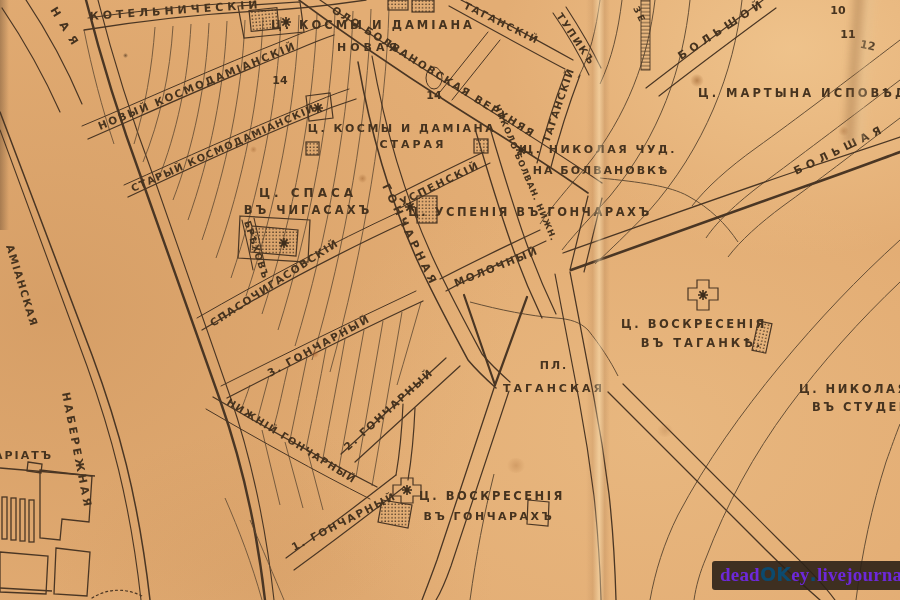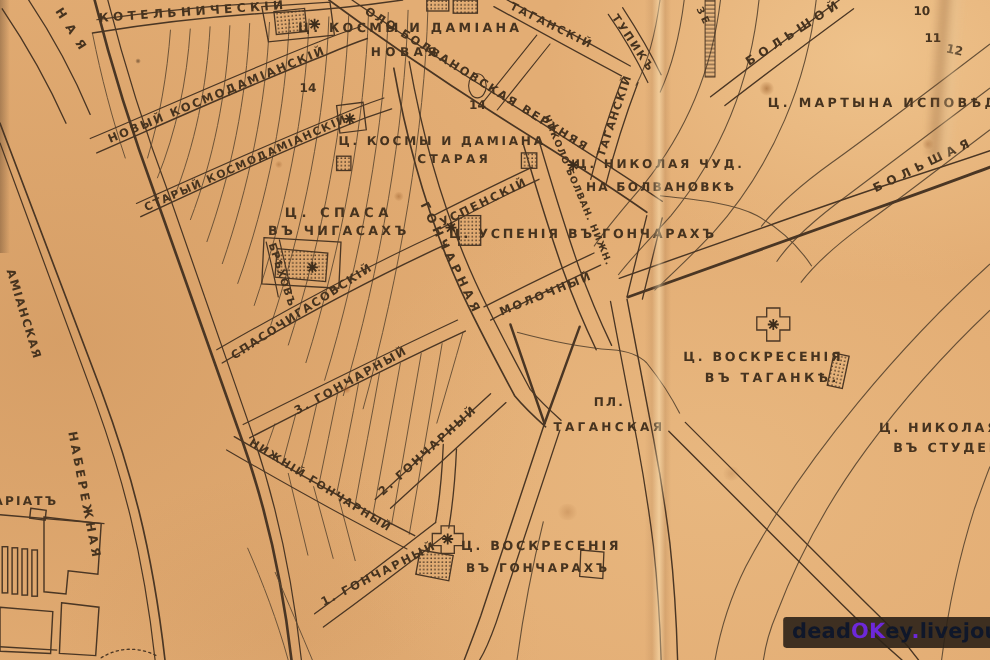--- a/index.html
+++ b/index.html
@@ -27,21 +27,21 @@
   .st4{left:250px;top:146px;width:7px;height:7px;background:radial-gradient(circle,rgba(148,88,38,.40),rgba(148,88,38,0) 72%);}
   .st5{left:838px;top:126px;width:11px;height:10px;background:radial-gradient(circle,rgba(148,88,38,.32),rgba(148,88,38,0) 72%);}
   .st6{left:311px;top:350px;width:8px;height:8px;background:radial-gradient(circle,rgba(168,92,40,.55),rgba(168,92,40,0) 72%);}
   .st7{left:656px;top:424px;width:18px;height:13px;background:radial-gradient(circle,rgba(150,95,50,.22),rgba(150,95,50,0) 72%);}
   .st8{left:123px;top:53px;width:5px;height:5px;background:radial-gradient(circle,rgba(80,56,34,.7),rgba(80,56,34,0) 75%);}
   svg.map{position:absolute;left:0;top:0;}
   svg text{font-family:"DejaVu Sans",sans-serif;font-weight:bold;fill:#46331f;}
   .wm{position:absolute;left:712px;top:561px;background:rgba(43,33,23,.90);
       border-radius:3px;padding:2px 8px 4px 8px;font-size:19px;font-weight:bold;
       letter-spacing:.2px;white-space:nowrap;}
-  .wm-w{color:#0f172a;} .wm-r{color:#6d28d9;}
+  .wm-w{color:#6d28d9;font-family:Liberation Serif, serif;} .wm-r{color:#0c4a6e;}
 </style>
 </head>
 <body>
 
 <div class="paper"></div>
 <div class="edge-l"></div>
 
 <svg class="map" width="900" height="600" viewBox="0 0 900 600">
   <defs>
     <pattern id="stip" width="3.4" height="3.4" patternUnits="userSpaceOnUse">

